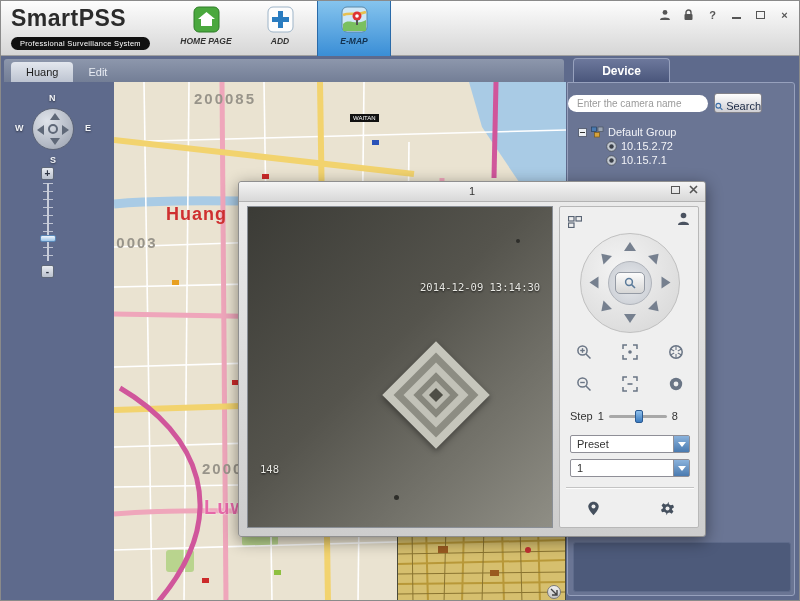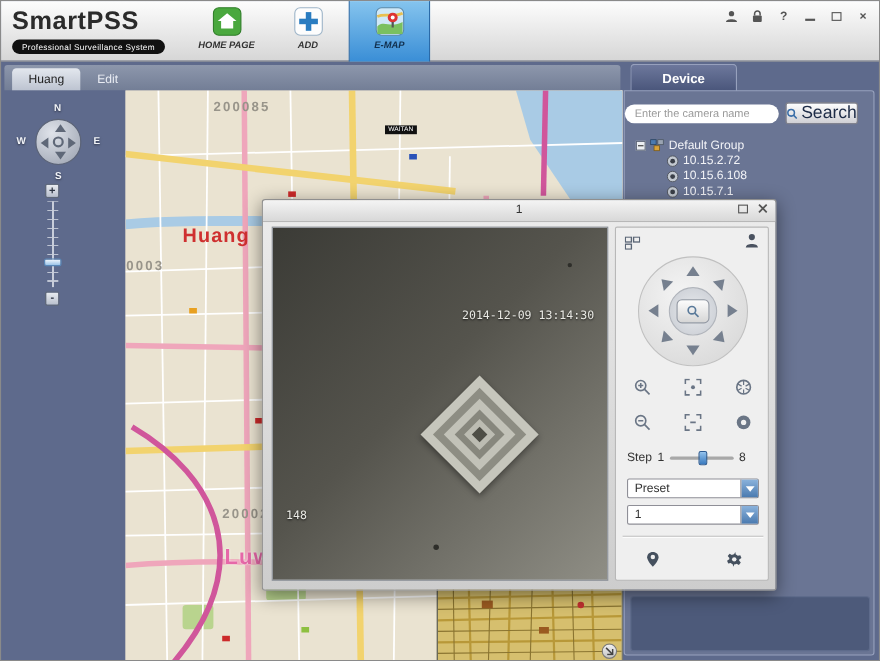--- a/index.html
+++ b/index.html
@@ -31,21 +31,21 @@
   .emap-tabbar { position:absolute; left:3px; top:58px; width:560px; height:23px;
     background:linear-gradient(#8d97ac, #737e96); border-radius:3px 3px 0 0;
     display:flex; align-items:flex-end; padding-left:7px; z-index:2; }
   .tab-view { height:20px; padding:0 15px; background:linear-gradient(#e3e7ee, #bdc4d1);
     border-radius:4px 4px 0 0; font-size:11px; color:#1d1d1d; line-height:20px; }
   .tab-edit { height:20px; padding:0 15px; font-size:11px; color:#e9ecf3; line-height:20px; }
 
   .map { position:absolute; left:113px; top:81px; width:452px; height:520px; overflow:hidden;
     background:#eae3d1; z-index:1; }
   .map-label { position:absolute; white-space:nowrap; }
-  .lbl-post { color:#98948a; font-weight:bold; letter-spacing:2px; font-size:12px; }
+  .lbl-post { color:#98948a; font-weight:bold; letter-spacing:2px; font-size:15px; }
   .lbl-huang { color:#cf3030; font-weight:bold; font-size:18px; letter-spacing:1px; }
   .lbl-luwan { color:#e668a8; font-weight:bold; font-size:20px; letter-spacing:1px;
     text-shadow:0 0 2px #fff; }
   .lbl-badge { background:#111; color:#fff; font-size:6px; padding:1px 3px; }
   .lbl-tiny { color:#44503c; font-size:6.5px; }
 
   
   .compass { position:absolute; left:14px; top:92px; width:76px; height:72px; z-index:2; }
   .compass-letter { position:absolute; color:#f2f4f8; font-size:9px; font-weight:bold;
     text-shadow:0 1px 2px rgba(0,0,0,.5); }
@@ -81,23 +81,23 @@
   .device-tab { position:absolute; left:6px; top:0; width:97px; height:25px;
     background:linear-gradient(#6d789c, #49557a); border:1px solid #97a1bd; border-bottom:none;
     border-radius:4px 4px 0 0; color:#fff; font-weight:bold; font-size:12px;
     text-align:center; line-height:24px; }
   .device-panel { position:absolute; left:0; top:24px; width:228px; height:514px;
     background:#6a7594; border:1px solid #97a1bd; border-radius:0 3px 3px 3px; }
   .search-row { position:absolute; left:0; top:10px; width:212px; display:flex; gap:6px; align-items:center; }
   .search-input { width:140px; height:17px; border:none; border-radius:9px; font-size:10px;
     padding:0 9px; color:#333; background:#fff; outline:none; }
   .search-input::placeholder { color:#9a9a9a; }
-  .search-btn { height:20px; width:66px; border:1px solid #82828a; border-radius:3px;
-    background:linear-gradient(#fefefe,#cfcfd4); font-size:16px; color:#1d2b46;
-    display:flex; align-items:center; justify-content:center; gap:3px; }
+  .search-btn { height:20px; width:48px; border:1px solid #82828a; border-radius:3px;
+    background:linear-gradient(#fefefe,#cfcfd4); font-size:11px; color:#1d2b46;
+    display:flex; align-items:flex-end; justify-content:center; gap:3px; }
   .tree { position:absolute; left:10px; top:42px; width:210px; }
   .tree-row { display:flex; align-items:center; gap:4px; height:14px; color:#f2f3f7; font-size:11px; }
   .tree-row.child { padding-left:28px; }
   .expander { width:9px; height:9px; background:#eceff3; border:1px solid #5c6477; position:relative; }
   .expander::after { content:""; position:absolute; left:1px; top:3px; width:5px; height:1px; background:#333; }
   .panel-footer { position:absolute; left:5px; top:459px; width:218px; height:50px;
     background:#4d5a7a; border-radius:3px; border:1px solid #5e6b8b; }
 
   
   .vwin { position:absolute; left:237px; top:180px; width:468px; height:356px; z-index:20;
@@ -377,27 +377,20 @@
             <circle cx="5.5" cy="5.5" r="4.8" fill="#c2c8d0" stroke="#4a4f58" stroke-width="0.8"></circle>
             <circle cx="5.5" cy="5.5" r="2.2" fill="#3a3f48"></circle>
           </svg>
           <span>10.15.2.72</span>
         </div>
         <div class="tree-row child">
           <svg width="11" height="11" viewBox="0 0 11 11">
             <circle cx="5.5" cy="5.5" r="4.8" fill="#c2c8d0" stroke="#4a4f58" stroke-width="0.8"></circle>
             <circle cx="5.5" cy="5.5" r="2.2" fill="#3a3f48"></circle>
           </svg>
-          <span>10.15.6.108</span>
-        </div>
-        <div class="tree-row child">
-          <svg width="11" height="11" viewBox="0 0 11 11">
-            <circle cx="5.5" cy="5.5" r="4.8" fill="#c2c8d0" stroke="#4a4f58" stroke-width="0.8"></circle>
-            <circle cx="5.5" cy="5.5" r="2.2" fill="#3a3f48"></circle>
-          </svg>
           <span>10.15.7.1</span>
         </div>
       </div>
       <div class="panel-footer"></div>
     </div>
   </div>
 
   <div class="vwin">
     <div class="vwin-titlebar">
       <div class="vwin-title">1</div>

